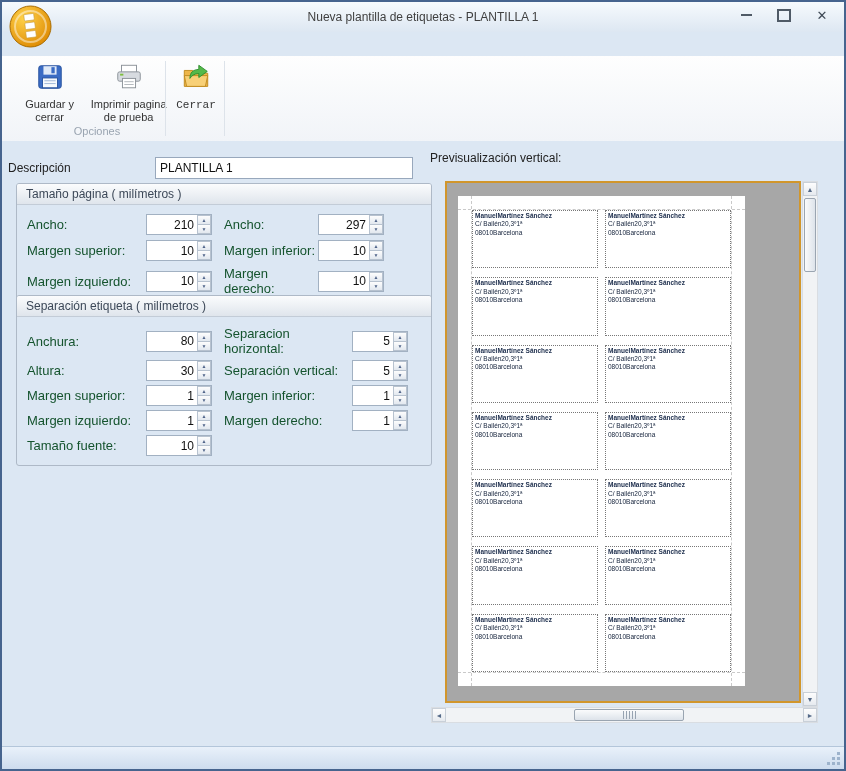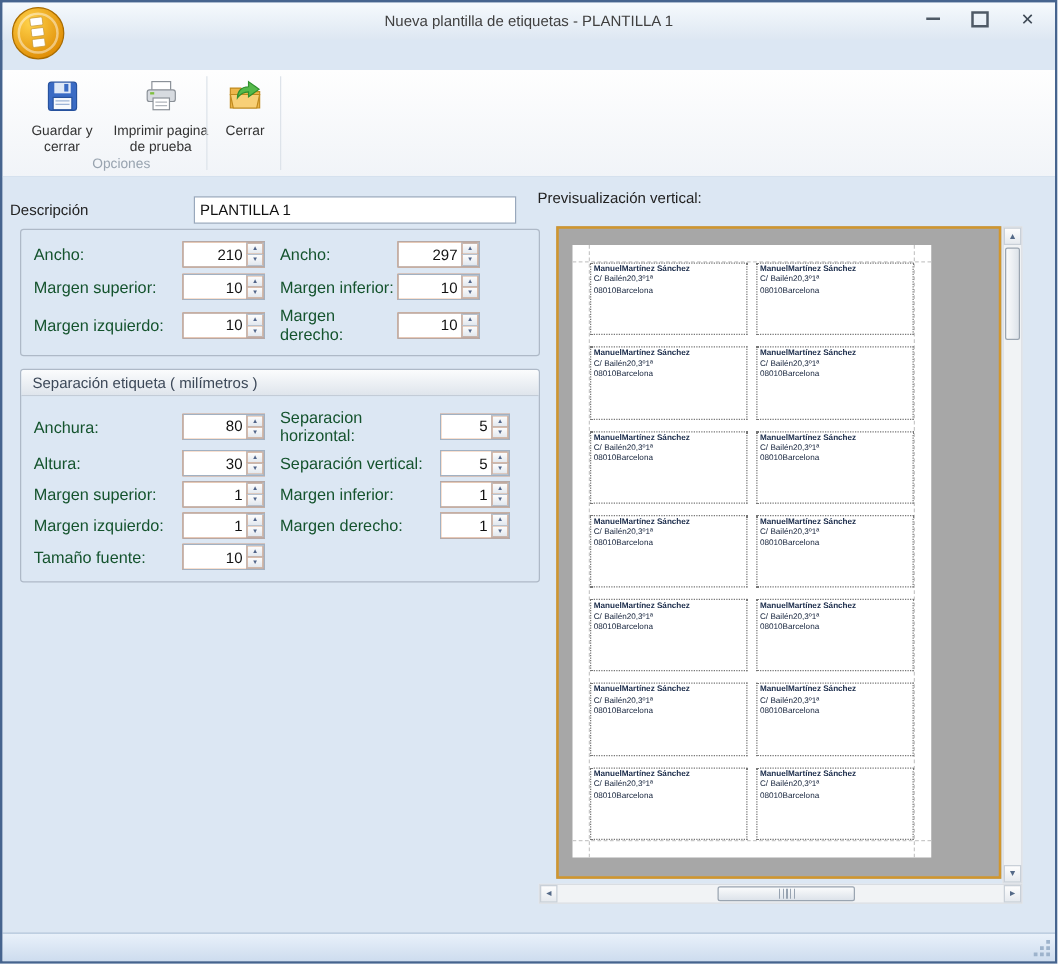--- a/index.html
+++ b/index.html
@@ -26,21 +26,21 @@
     background:linear-gradient(#fefefe,#f1f4f8);border-bottom:1px solid #b9c6d6;}
   .rgroup{position:absolute;top:1px;height:82px;}
   .rgroup.g-opts{left:4px;width:158px;margin-left:12px;}
   .rgroup.g-close{left:167px;width:54px;}
   .rbtns{display:flex;align-items:flex-start;}
   .rbtn{display:flex;flex-direction:column;align-items:center;padding:4px 2px 2px 2px;
     font-size:11px;color:#333;text-align:center;line-height:1.2;border:1px solid transparent;border-radius:2px;}
   .rbtn .ricon{margin-bottom:3px;}
   .rbtn.save{width:58px;}
   .rbtn.print{width:90px;}
-  .rbtn.closeb{width:50px;}
+  .rbtn.closeb{width:50px;font-family:Liberation Mono, monospace;}
   .rgroup-label{position:absolute;bottom:2px;left:0;right:0;text-align:center;
     font-size:11px;color:#99a4b0;}
   .vsep{position:absolute;top:5px;bottom:5px;width:1px;background:#dde3ea;}
 
   
   .content{position:absolute;top:139px;left:0;right:0;bottom:23px;background:#dce7f3;}
 
   .desc-row{position:absolute;left:6px;top:16px;display:flex;align-items:center;}
   .desc-label{width:147px;font-size:12px;color:#222;}
   .desc-input{width:248px;height:18px;border:1px solid #98a8bc;font:12px "Liberation Sans",sans-serif;
@@ -185,20 +185,21 @@
   </div>
 
   <div class="content">
 
     <div class="desc-row">
       <span class="desc-label">Descripción</span>
       <input class="desc-input" value="PLANTILLA 1" style="">
     </div>
 
     <div class="groupbox g1">
+      <div class="ghead">Tamaño página ( milímetros )</div>
       <div class="gbody">
         <span class="flabel">Ancho:</span>
         <span class="spin">
           <input class="spin-in" value="210" style="">
           <span class="spin-btns">
               <span class="sb up">▲</span>
               <span class="sb dn">▼</span>
             </span>
         </span>
         <span class="flabel right">Ancho:</span>

